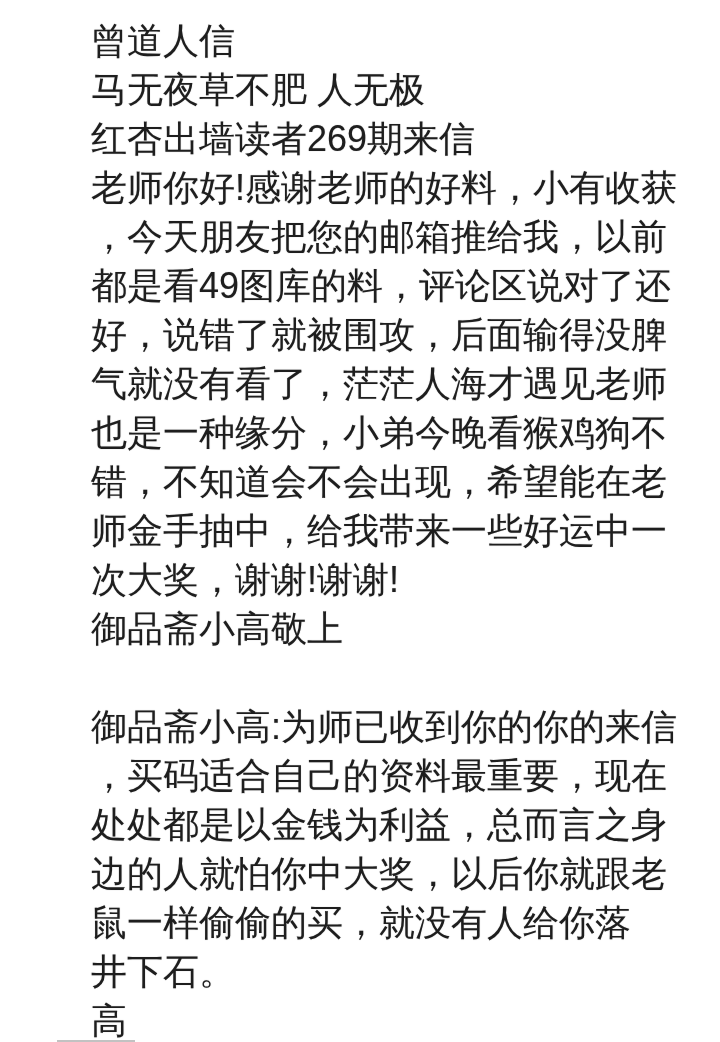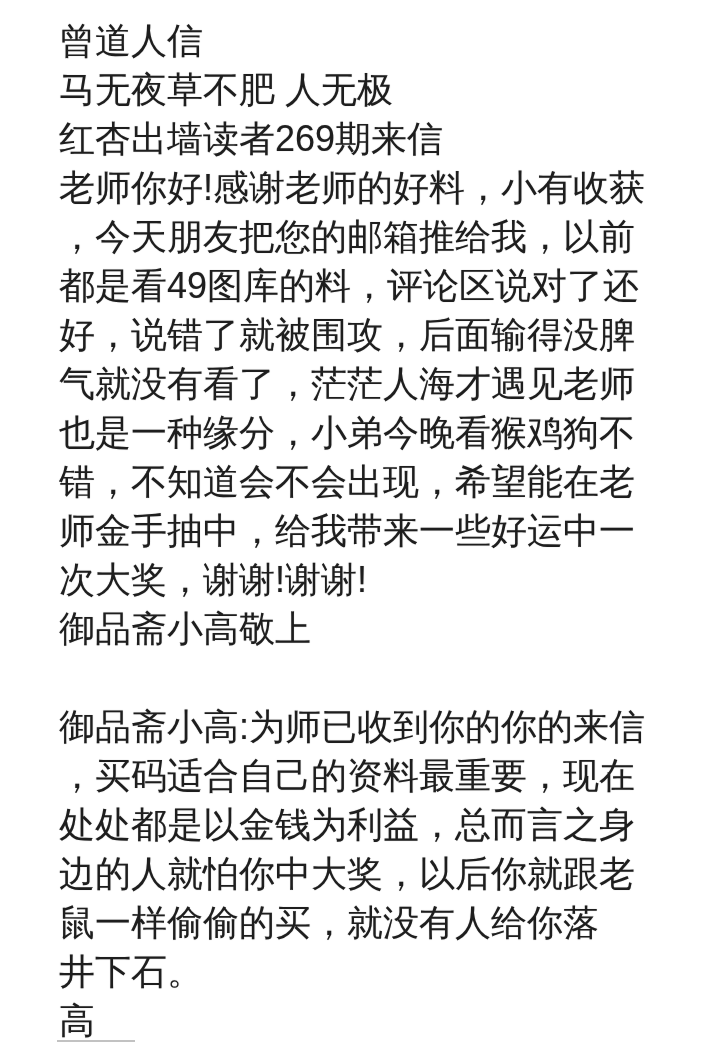--- a/index.html
+++ b/index.html
@@ -33,20 +33,21 @@
     font-size: 36px;
     line-height: 49px;
     font-weight: 400;
     letter-spacing: 0px;
     white-space: pre;
     
     text-shadow: 0 0 1px rgba(30,30,30,0.35);
   }
   .line {
     height: 49px;
+    margin-left: 32px;
   }
   .clip-frag {
     position: absolute;
     left: 57px;
     top: 1040px;
     width: 78px;
     height: 2px;
     background: #8f8f8f;
     opacity: 0.55;
   }

